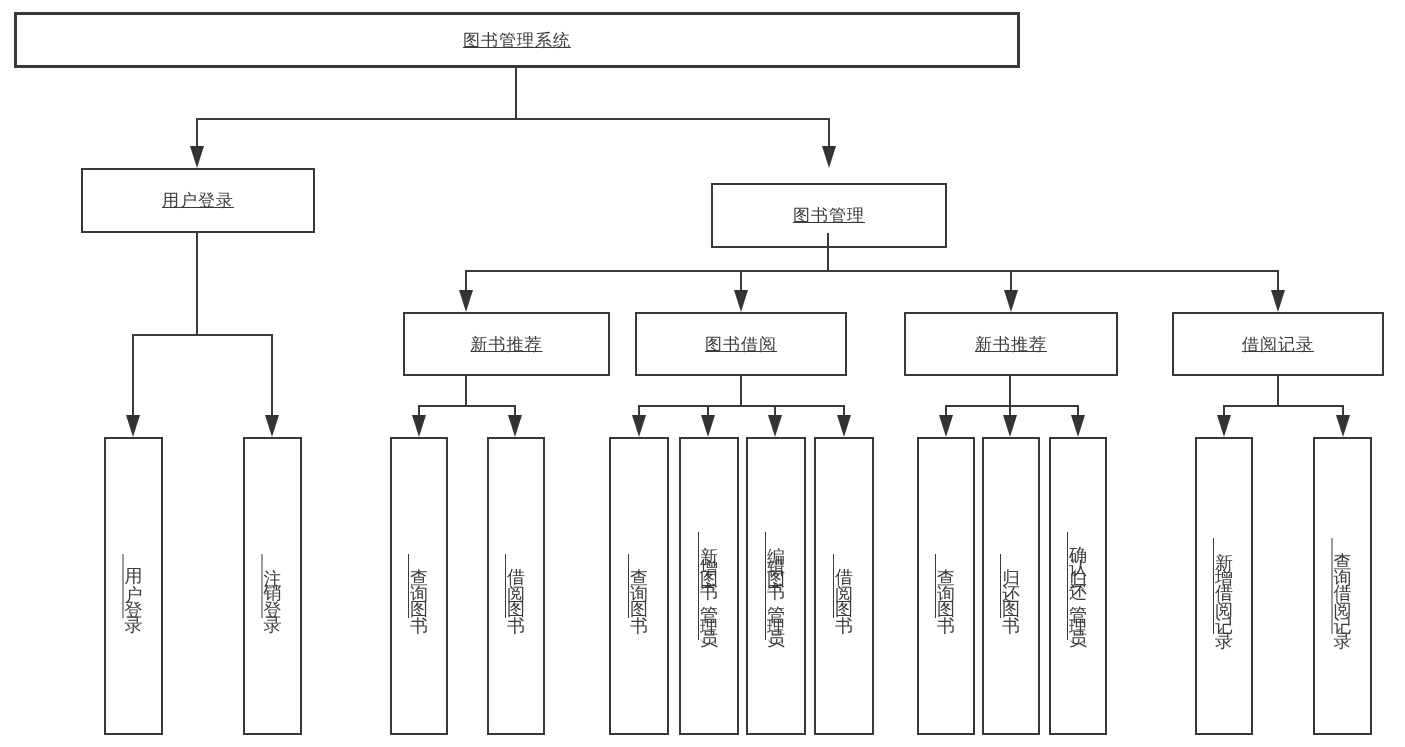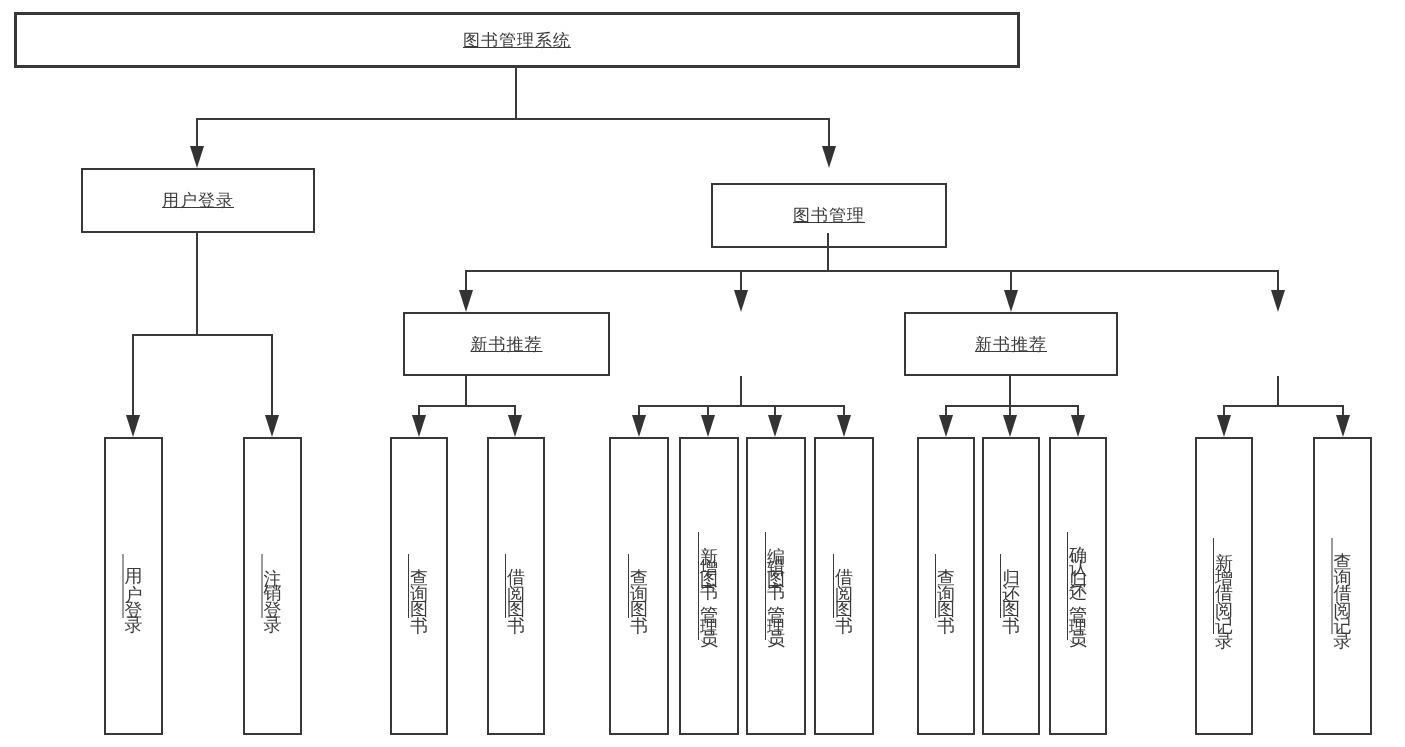--- a/index.html
+++ b/index.html
@@ -69,22 +69,28 @@
   <div class="vline" style="left:740px;top:270px;height:22px;"></div>
   <div class="arrow" style="left:734px;top:290px;"></div>
   <div class="vline" style="left:1010px;top:270px;height:22px;"></div>
   <div class="arrow" style="left:1004px;top:290px;"></div>
   <div class="vline" style="left:1277px;top:270px;height:22px;"></div>
   <div class="arrow" style="left:1271px;top:290px;"></div>
 
   <div class="box" style="left:363px;top:312px;width:207px;height:64px;margin-left:40px;">
     <span class="hlabel">新书推荐</span>
   </div>
+  <div class="box" style="left:635px;top:312px;width:212px;height:64px;">
+    <span class="hlabel">图书借阅</span>
+  </div>
   <div class="box" style="left:904px;top:312px;width:214px;height:64px;">
     <span class="hlabel">新书推荐</span>
+  </div>
+  <div class="box" style="left:1172px;top:312px;width:212px;height:64px;">
+    <span class="hlabel">借阅记录</span>
   </div>
 
   <div class="vline" style="left:465px;top:376px;height:31px;"></div>
   <div class="hline" style="left:418px;top:405px;width:98px;"></div>
   <div class="vline" style="left:418px;top:405px;height:12px;"></div>
   <div class="arrow" style="left:412px;top:415px;"></div>
   <div class="vline" style="left:514px;top:405px;height:12px;"></div>
   <div class="arrow" style="left:508px;top:415px;"></div>
 
   <div class="vline" style="left:740px;top:376px;height:31px;"></div>

